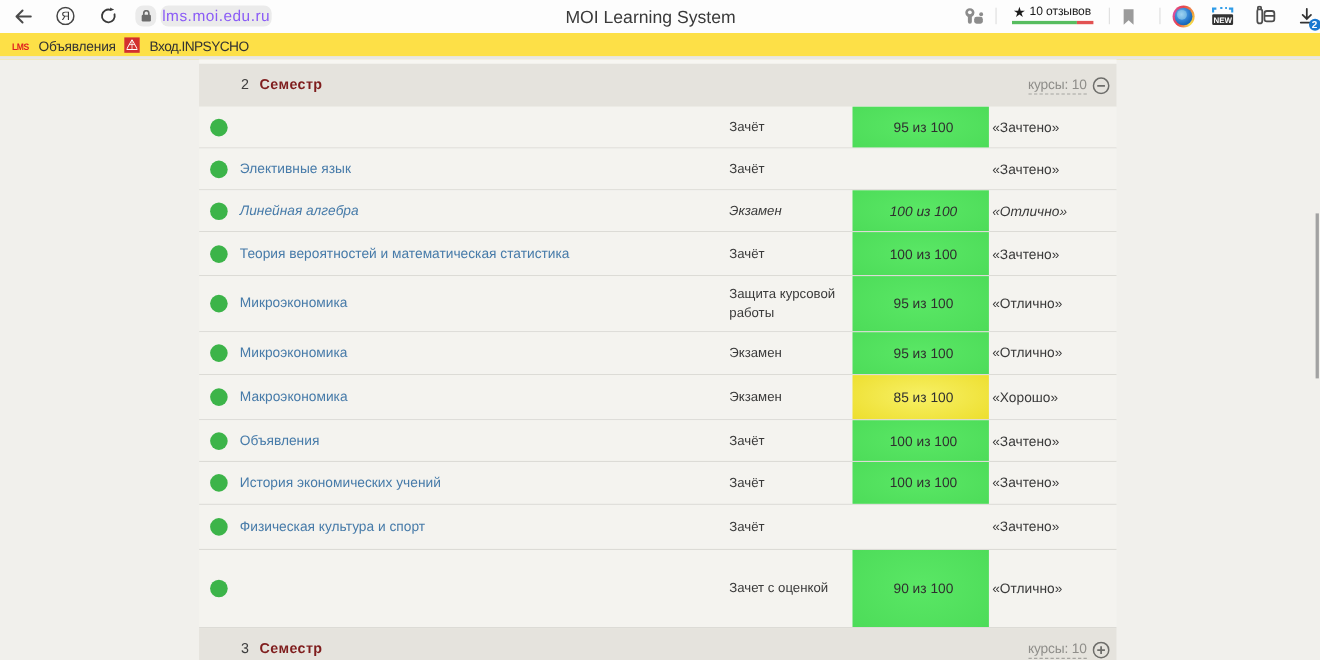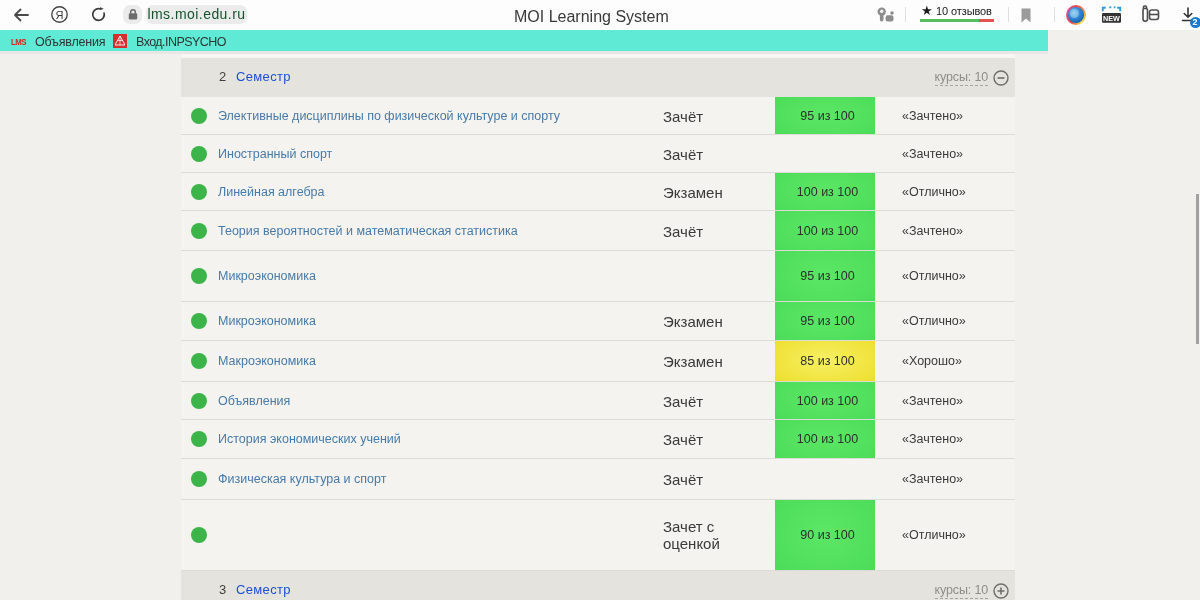--- a/index.html
+++ b/index.html
@@ -1,35 +1,35 @@
 <!DOCTYPE html>
 <html><head>
 <meta charset="utf-8">
 <style>
 * { margin:0; padding:0; box-sizing:border-box; }
 html,body { width:1200px; height:600px; overflow:hidden; }
 body { background:#f1f0ec; font-family:"Liberation Sans",sans-serif; }
 .abs { position:absolute; }
 
 #chrome { position:absolute; left:0; top:0; width:1200px; height:30px; background:#fdfdfd; }
-#bmbar { position:absolute; left:0; top:30px; width:1048px; height:24px; background:#5eead4; border-bottom:3px solid #e8e7e3; }
+#bmbar { position:absolute; left:0; top:30px; width:1200px; height:24px; background:#fde047; border-bottom:3px solid #e8e7e3; }
 .pill { position:absolute; background:#ebebeb; border-radius:7px; height:19px; top:5px; }
-#urltext { color:#14532d; font-size:14px; letter-spacing:0.45px; line-height:19px; }
+#urltext { color:#8b5cf6; font-size:14px; letter-spacing:0.45px; line-height:19px; }
 .vsep { position:absolute; top:7px; width:1px; height:15px; background:#dedede; }
 
 #tbl { position:absolute; left:181px; top:54px; width:834px; border-top:4px solid #f7f6f2; }
 .hdr { background:#e5e3dd; height:39px; position:relative; }
 .hdr .num { position:absolute; left:38px; top:10.5px; font-size:13px; color:#3e3e3e; }
-.hdr .nm  { position:absolute; left:55px; top:10.5px; font-size:13px; letter-spacing:0.35px; color:#1d4ed8; }
+.hdr .nm  { position:absolute; left:55px; top:10.5px; font-size:13px; letter-spacing:0.35px; color:#7f1d1d;font-weight:bold; }
 .hdr .crs { position:absolute; right:27px; top:12px; font-size:12.5px; letter-spacing:-0.15px; color:#8f8e8a; border-bottom:1px dashed #a6a5a1; line-height:15px;}
 .row { position:relative; border-bottom:1px solid #dcdbd6; background:#f4f3ef; }
 .dot { position:absolute; left:10px; width:16px; height:16px; border-radius:50%; background:#3cb449; top:50%; margin-top:-8px; }
 .name { position:absolute; left:37px; width:420px; top:50%; transform:translateY(-50%); font-size:12.5px; line-height:17px; color:#477ba9; }
-.type { position:absolute; left:482px; width:106px; top:50%; transform:translateY(-50%); font-size:15px; line-height:17px; color:#3a3a3a; }
-.score { position:absolute; left:594px; width:100px; top:0; bottom:0; display:flex; align-items:center; justify-content:center; padding-left:5px; font-size:12.5px; color:#2f2f2f; }
+.type { position:absolute; left:482px; width:106px; top:50%; transform:translateY(-50%); font-size:12px; line-height:17px; color:#3a3a3a; }
+.score { position:absolute; left:594px; width:124px; top:0; bottom:0; display:flex; align-items:center; justify-content:center; padding-left:5px; font-size:12.5px; color:#2f2f2f; }
 .g { background:radial-gradient(ellipse 110% 130% at 50% 47%, #5ae765 0%, #4edd5a 55%, #40cf4e 100%); }
 .w { background:radial-gradient(ellipse 100% 140% at 50% 50%, #f5f5f4 0%, #e7e7e6 45%, #c6c6c4 100%); }
 .y { background:radial-gradient(ellipse 110% 130% at 50% 47%, #f7f065 0%, #eee033 55%, #e5d514 100%); }
 .grade { position:absolute; left:721px; top:50%; transform:translateY(-50%); font-size:12.5px; color:#3a3a3a; }
 .circ { position:absolute; right:6px; top:50%; margin-top:-8px; }
 </style>
 </head>
 <body>
 <div id="chrome">
 
@@ -119,48 +119,48 @@
     <span class="num">2</span>
       <span class="nm">Семестр</span>
     <span class="crs">курсы: 10</span>
     <svg class="circ" width="16" height="16" viewBox="0 0 16 16" fill="none" stroke="#6e6e6b" stroke-width="1.4">
         <circle cx="8" cy="8" r="7"></circle>
         <path d="M4.5 8 h7" stroke-width="1.6"></path>
       </svg>
   </div>
   <div class="row" style="height:38px;">
     <div class="dot"></div>
-      <div class="name">Элективные дисциплины по физической культуре и спорту</div>
     <div class="type">Зачёт</div>
       <div class="score g">95 из 100</div>
       <div class="grade">«Зачтено»</div>
   </div>
   <div class="row" style="height:38px;">
     <div class="dot"></div>
-      <div class="name">Иностранный спорт</div>
-    <div class="type">Зачёт</div>
-      <div class="grade">«Зачтено»</div>
-  </div>
-  <div class="row" style="height:38px;">
+      <div class="name">Элективные язык</div>
+    <div class="type">Зачёт</div>
+      <div class="grade">«Зачтено»</div>
+  </div>
+  <div class="row" style="height:38px;font-style:italic;">
     <div class="dot"></div>
       <div class="name">Линейная алгебра</div>
     <div class="type">Экзамен</div>
       <div class="score g">100 из 100</div>
       <div class="grade">«Отлично»</div>
   </div>
   <div class="row" style="height:40px;">
     <div class="dot"></div>
       <div class="name">Теория вероятностей и математическая статистика</div>
     <div class="type">Зачёт</div>
       <div class="score g">100 из 100</div>
       <div class="grade">«Зачтено»</div>
   </div>
   <div class="row" style="height:51px;">
     <div class="dot"></div>
       <div class="name">Микроэкономика</div>
+    <div class="type">Защита курсовой работы</div>
       <div class="score g">95 из 100</div>
       <div class="grade">«Отлично»</div>
   </div>
   <div class="row" style="height:39px;">
     <div class="dot"></div>
       <div class="name">Микроэкономика</div>
     <div class="type">Экзамен</div>
       <div class="score g">95 из 100</div>
       <div class="grade">«Отлично»</div>
   </div>

